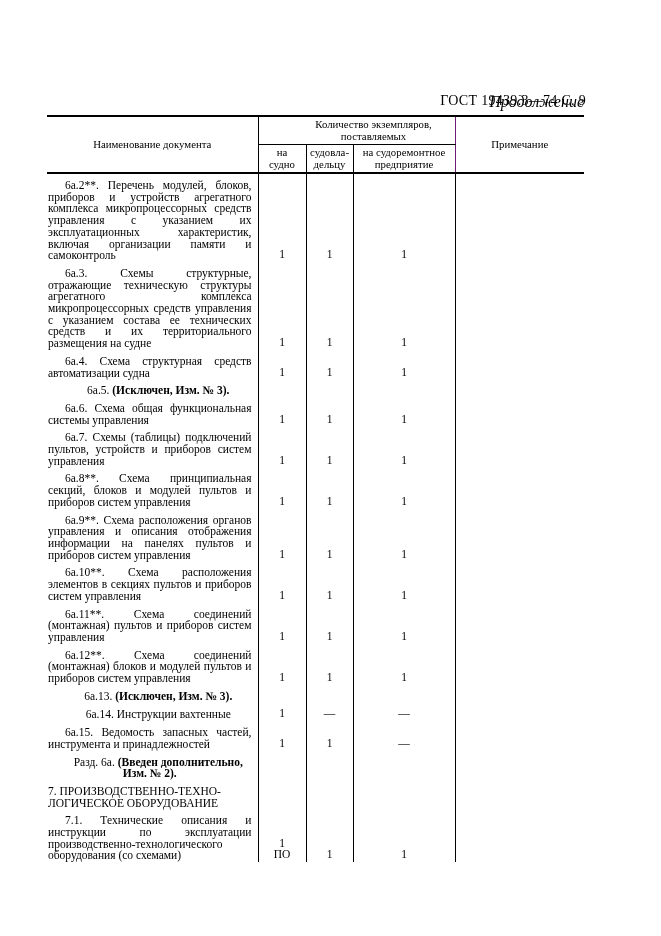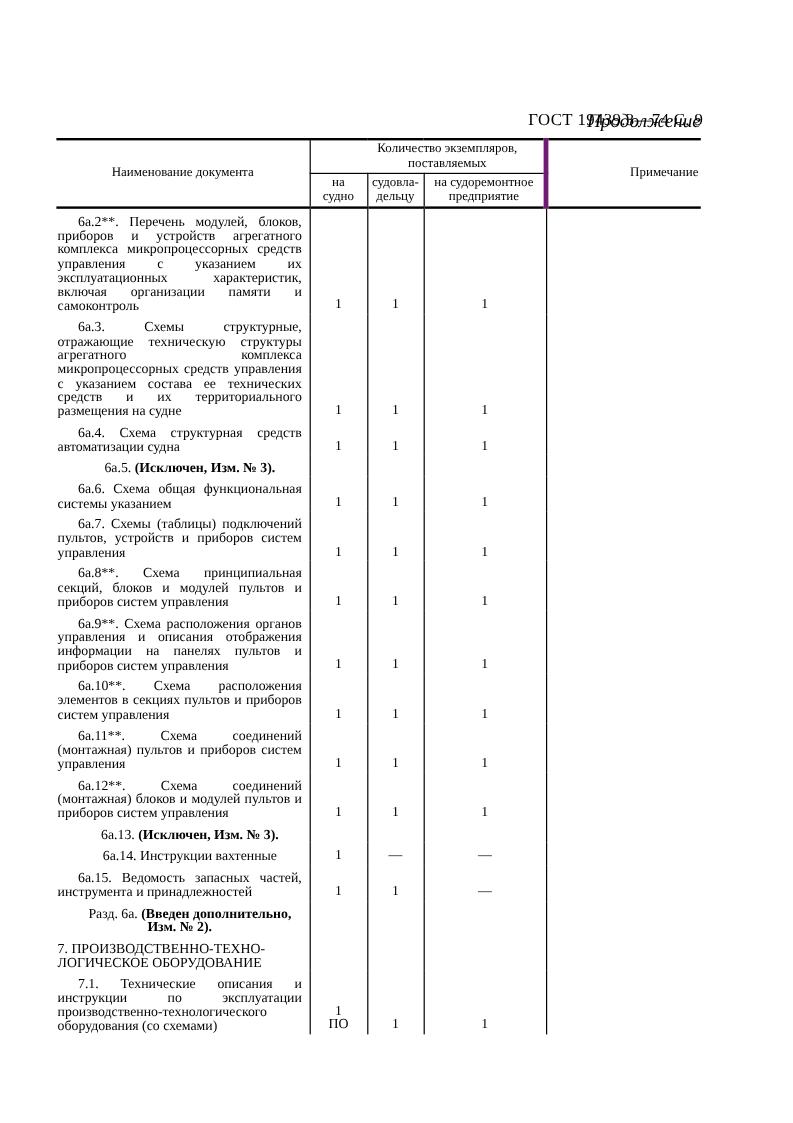--- a/index.html
+++ b/index.html
@@ -49,21 +49,21 @@
     padding: 2px 2px;
     border-bottom: 2px solid #000;
   }
   th.th-group {
     border-left: 1px solid #000;
     border-bottom: 1px solid #000;
     height: 20px;
     padding-left: 36px;
   }
   th.th-sub { border-left: 1px solid #000; height: 25px; }
-  th.th-note { border-left: 4px solid #701a75; text-align: right; }
+  th.th-note { border-left: 1px solid #701a75; }
   tbody td {
     font-size: 11.5px;
     line-height: 11.7px;
     vertical-align: bottom;
     padding-top: 6px;
     white-space: pre-line;
   }
   td.name-cell {
     text-align: justify;
     text-indent: 17px;
@@ -134,21 +134,21 @@
             <td class="val-cell"></td>
           </tr>
           <tr>
             <td class="name-cell left"><span>6а.5.</span> <b>(Исключен, Изм. № 3).</b></td>
             <td class="val-cell"></td>
             <td class="val-cell"></td>
             <td class="val-cell"></td>
             <td class="val-cell"></td>
           </tr>
           <tr>
-            <td class="name-cell justify"><span>6а.6. Схема общая функциональная системы указанием</span></td>
+            <td class="name-cell justify"><span>6а.6. Схема общая функциональная системы управления</span></td>
             <td class="val-cell">1</td>
             <td class="val-cell">1</td>
             <td class="val-cell">1</td>
             <td class="val-cell"></td>
           </tr>
           <tr>
             <td class="name-cell justify"><span>6а.7. Схемы (таблицы) подключений пультов, устройств и приборов систем управления</span></td>
             <td class="val-cell">1</td>
             <td class="val-cell">1</td>
             <td class="val-cell">1</td>

